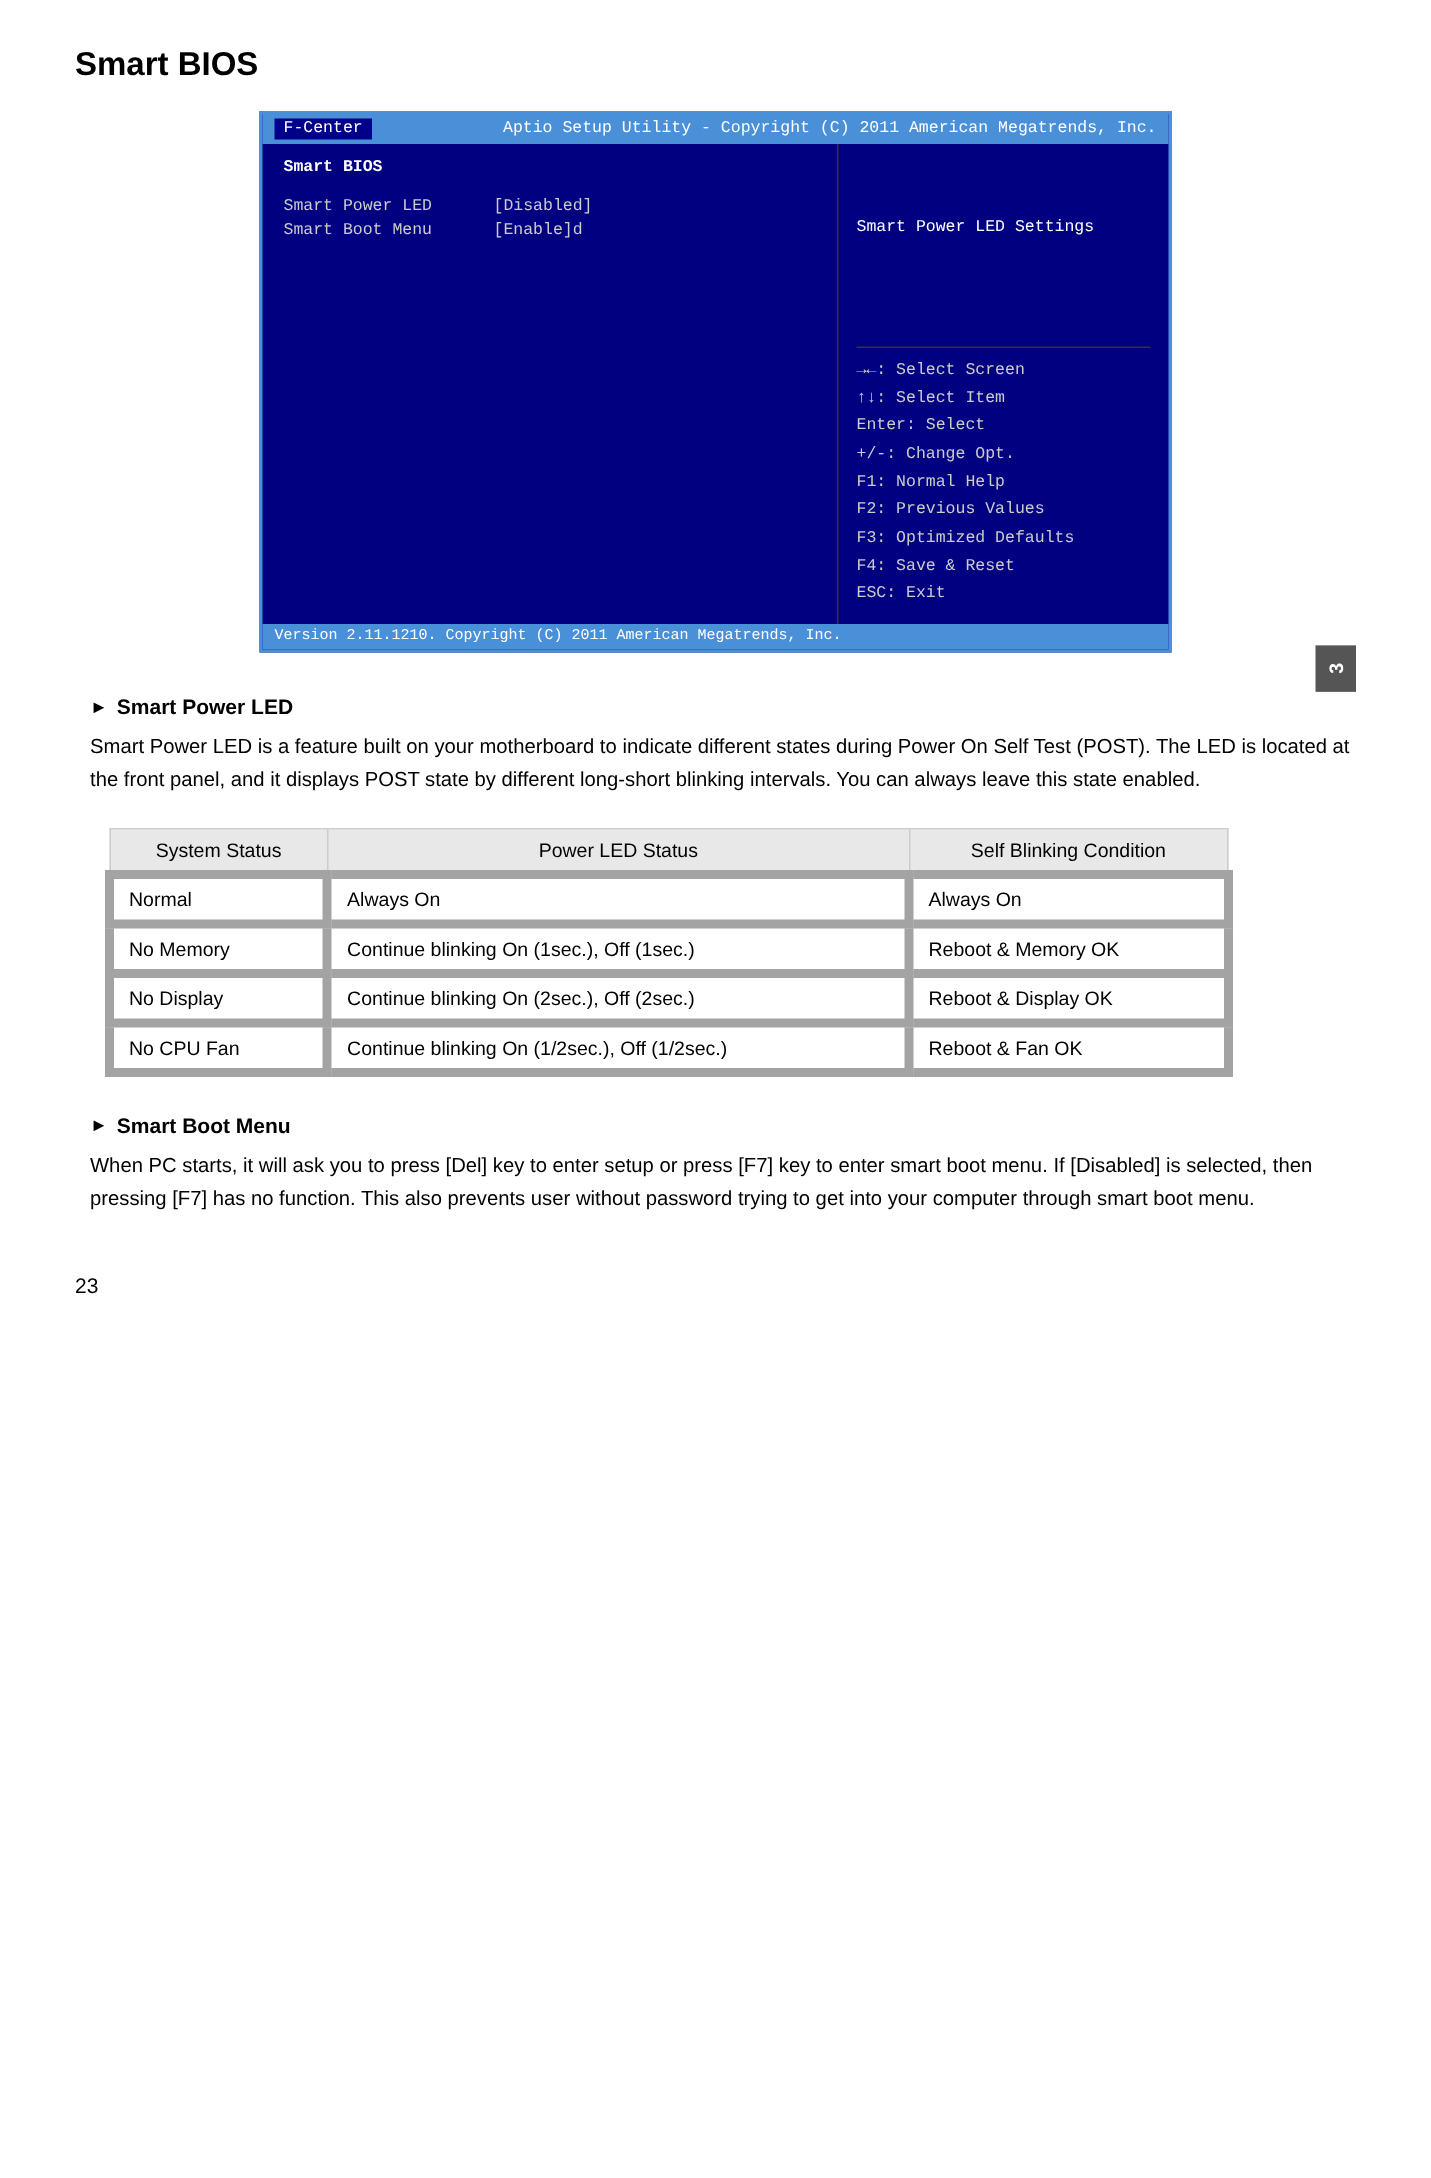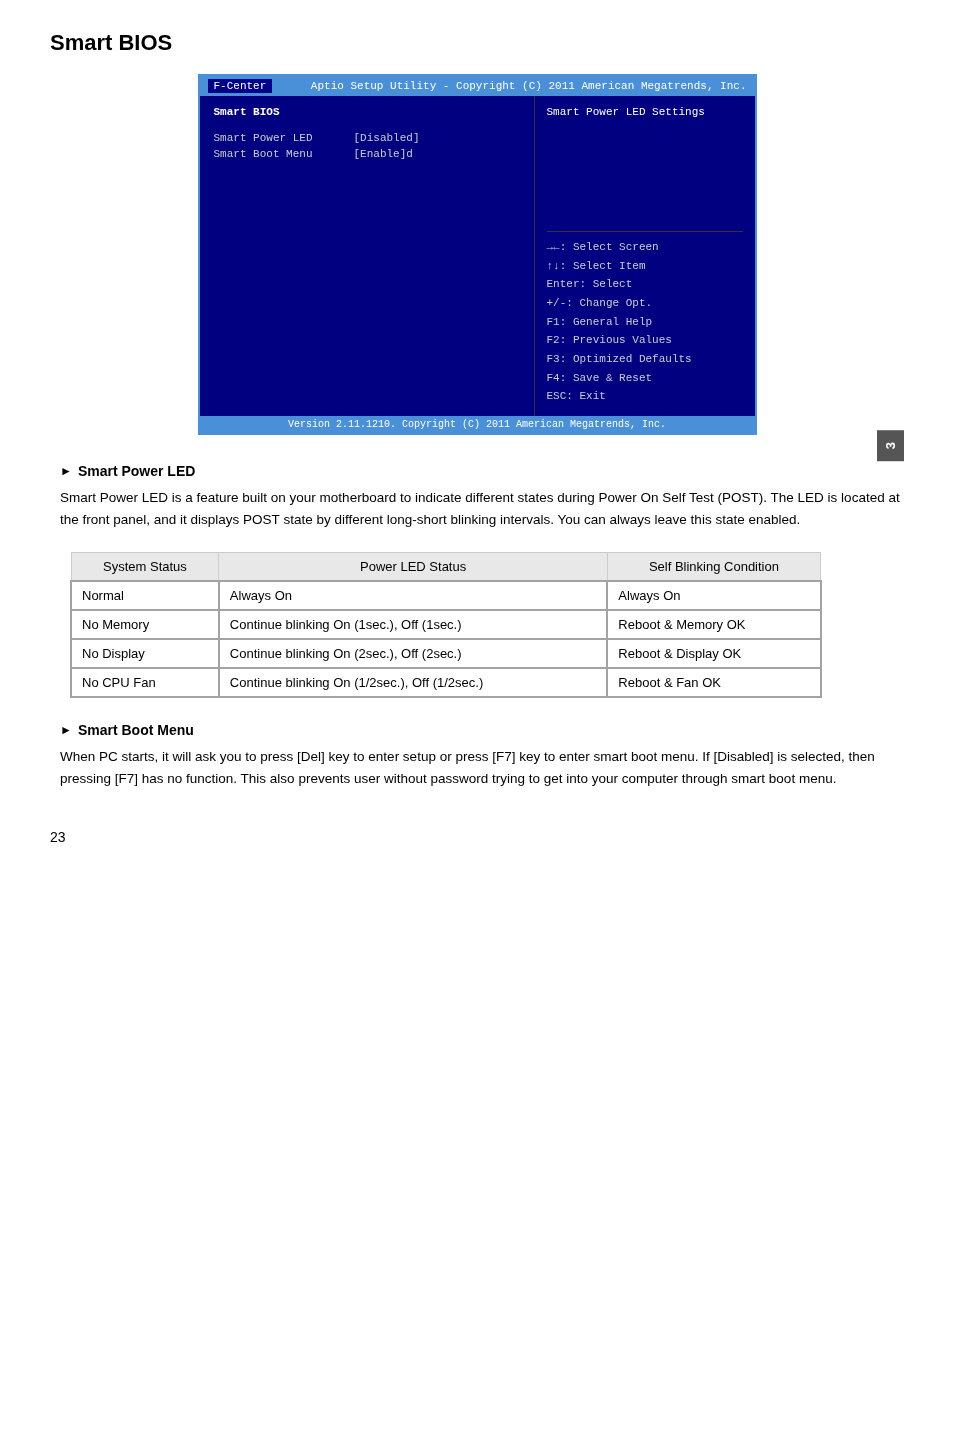--- a/index.html
+++ b/index.html
@@ -20,21 +20,21 @@
       margin-bottom: 18px;
     }
 
     
     .bios-container {
       border: 2px solid #4a90d9;
       background: #000080;
       color: #ccc;
       font-family: 'Courier New', Courier, monospace;
       font-size: 11px;
-      width: 559px;
+      width: 608px;
       margin: 0 auto 28px auto;
     }
 
     .bios-header {
       background: #4a90d9;
       color: #fff;
       padding: 3px 8px;
       font-size: 11px;
       display: flex;
       align-items: center;
@@ -71,20 +71,21 @@
 
     .bios-section-title {
       color: #fff;
       font-weight: bold;
       margin-bottom: 14px;
     }
 
     .bios-right-title {
       color: #fff;
       margin-bottom: auto;
+      margin-top: 40px;
     }
 
     .bios-settings-row {
       display: flex;
       gap: 10px;
       margin-bottom: 4px;
       color: #ccc;
     }
     .bios-settings-label {
       min-width: 130px;
@@ -97,21 +98,20 @@
       margin-top: auto;
       border-top: 1px solid #333;
       padding-top: 6px;
       color: #ccc;
       line-height: 1.7;
     }
 
     .bios-footer {
       background: #4a90d9;
       color: #fff;
-      text-align: center;
       padding: 3px 8px;
       font-size: 10px;
     }
 
     
     .section-heading {
       font-weight: bold;
       font-size: 14px;
       margin-bottom: 8px;
       display: flex;
@@ -137,21 +137,21 @@
       width: 88%;
     }
     .data-table th {
       background: #f0f0f0;
       border: 1px solid #ccc;
       padding: 6px 10px;
       text-align: center;
       font-weight: normal;
     }
     .data-table td {
-      border: 2px solid #a3a3a3;
+      border: 6px solid #a3a3a3;
       padding: 6px 10px;
       vertical-align: top;
     }
     .data-table tr:first-child th {
       background: #e8e8e8;
     }
 
     
     .page-number {
       text-align: left;
@@ -201,21 +201,21 @@
           <span class="bios-settings-value">[Enable]d</span>
         </div>
       </div>
       <div class="bios-right">
         <div class="bios-right-title">Smart Power LED Settings</div>
         <div class="bios-help-block">
           <div>→←: Select Screen</div>
           <div>↑↓: Select Item</div>
           <div>Enter: Select</div>
           <div>+/-: Change Opt.</div>
-          <div>F1: General Help</div>
+          <div>F1: Normal Help</div>
           <div>F2: Previous Values</div>
           <div>F3: Optimized Defaults</div>
           <div>F4: Save &amp; Reset</div>
           <div>ESC: Exit</div>
         </div>
       </div>
     </div>
     <div class="bios-footer">Version 2.11.1210. Copyright (C) 2011 American Megatrends, Inc.</div>
   </div>
 

